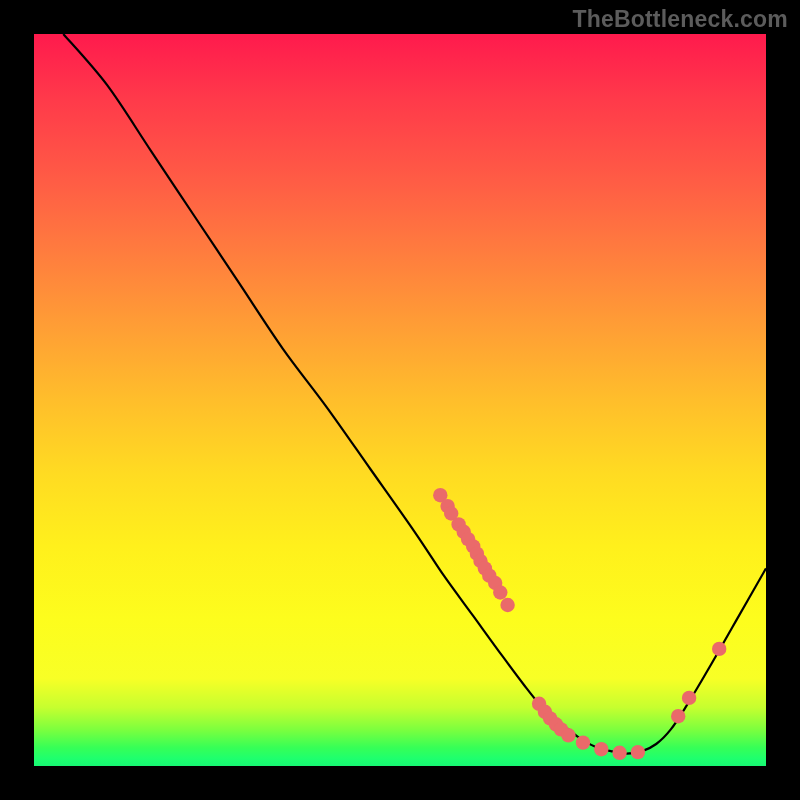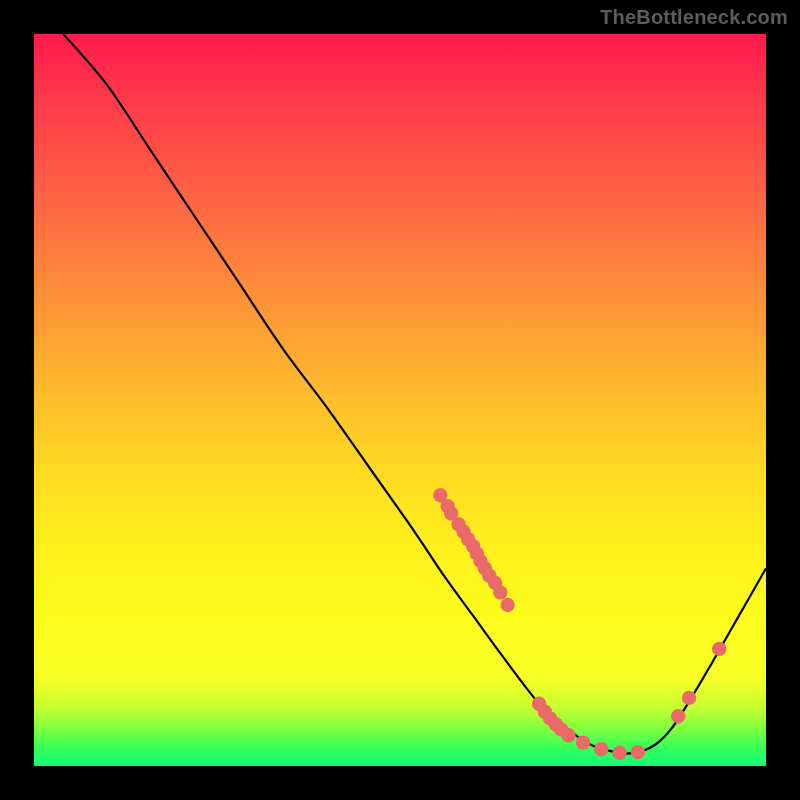--- a/index.html
+++ b/index.html
@@ -38,21 +38,21 @@
       #36ff57 97.5%,
       #1eff6e 99%,
       #17f873 100%
     );
   }
   .watermark {
     position: absolute;
     top: 6px;
     right: 12px;
     color: #5c5c5c;
-    font-size: 20px;
+    font-size: 23px;
     font-weight: 600;
     letter-spacing: 0.2px;
     user-select: none;
     text-align: right;
   }
   svg.plot {
     position: absolute;
     inset: 0;
   }
   .curve {

